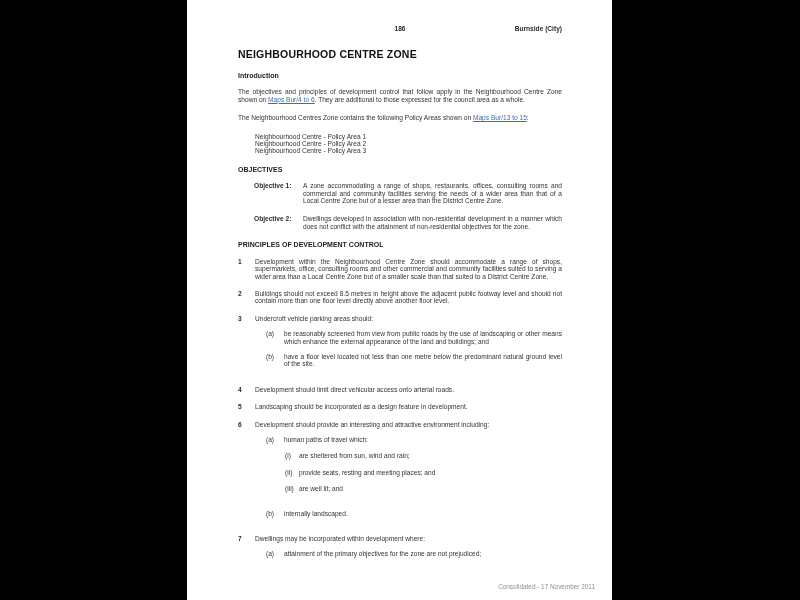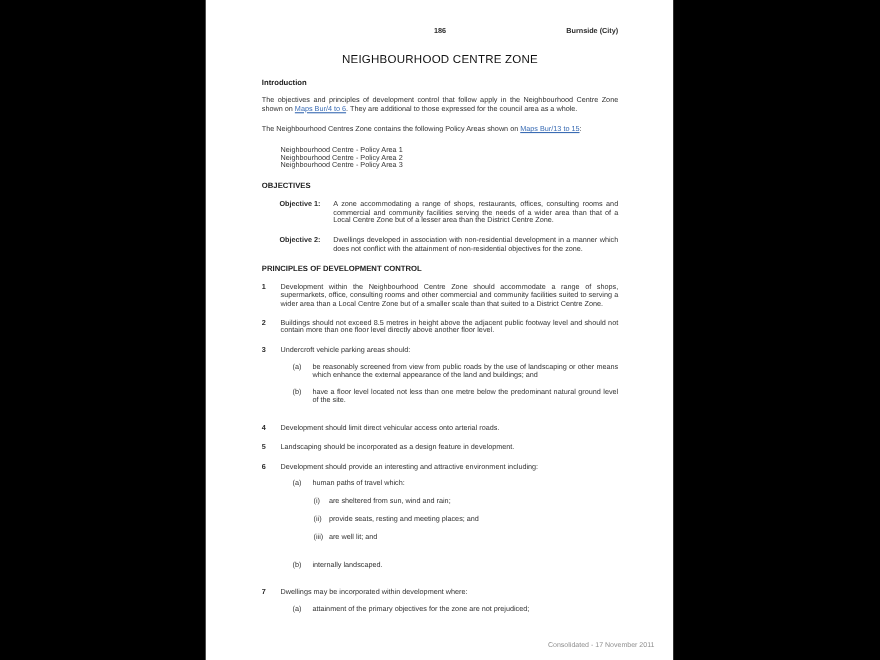--- a/index.html
+++ b/index.html
@@ -17,22 +17,22 @@
   }
   .content {
     position: absolute; left: 51px; right: 50px; top: 25px;
     color: #333;
     font-size: 6.6px; line-height: 7.4px;
   }
   .header-row { position: relative; height: 8px; margin-bottom: 16px; font-weight: bold; color: #2b2b2b; }
   .page-number { position: absolute; left: 50%; transform: translateX(-50%); }
   .region-name { position: absolute; right: 0; }
   .doc-title {
-    font-size: 10.5px; line-height: 11px; font-weight: normal;
-    color: #111; letter-spacing: 0.2px; margin-bottom: 12px; text-align: center;
+    font-size: 10.5px; line-height: 11px; font-weight: bold;
+    color: #111; letter-spacing: 0.2px; margin-bottom: 12px;
   }
   .section-heading {
     font-size: 7px; font-weight: bold; color: #222; margin-bottom: 9px;
   }
   .para { text-align: justify; margin-bottom: 11px; }
   .doc-link { color: #3a6cb4; text-decoration: underline; cursor: pointer; }
   .policy-list { margin-left: 17px; margin-bottom: 11px; }
   .obj-row { display: flex; margin-left: 16px; margin-bottom: 11px; }
   .obj-label { width: 49px; flex-shrink: 0; font-weight: bold; color: #2b2b2b; }
   .obj-text { flex: 1; text-align: justify; }

